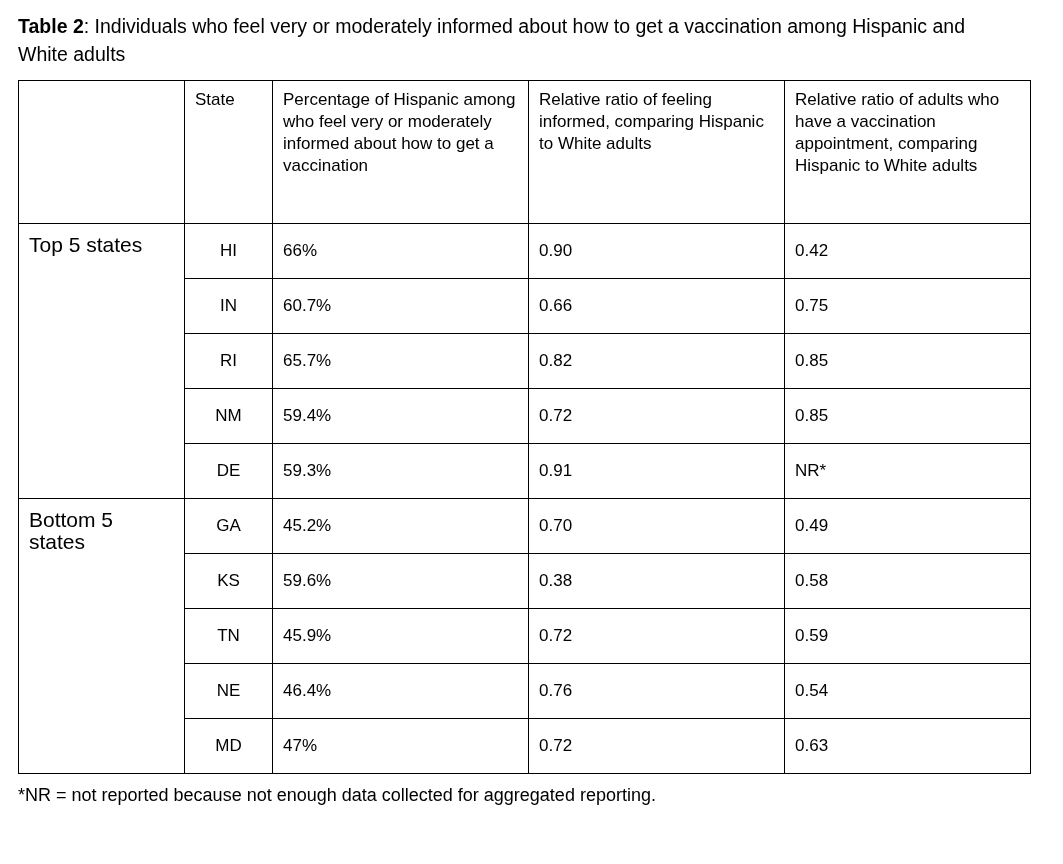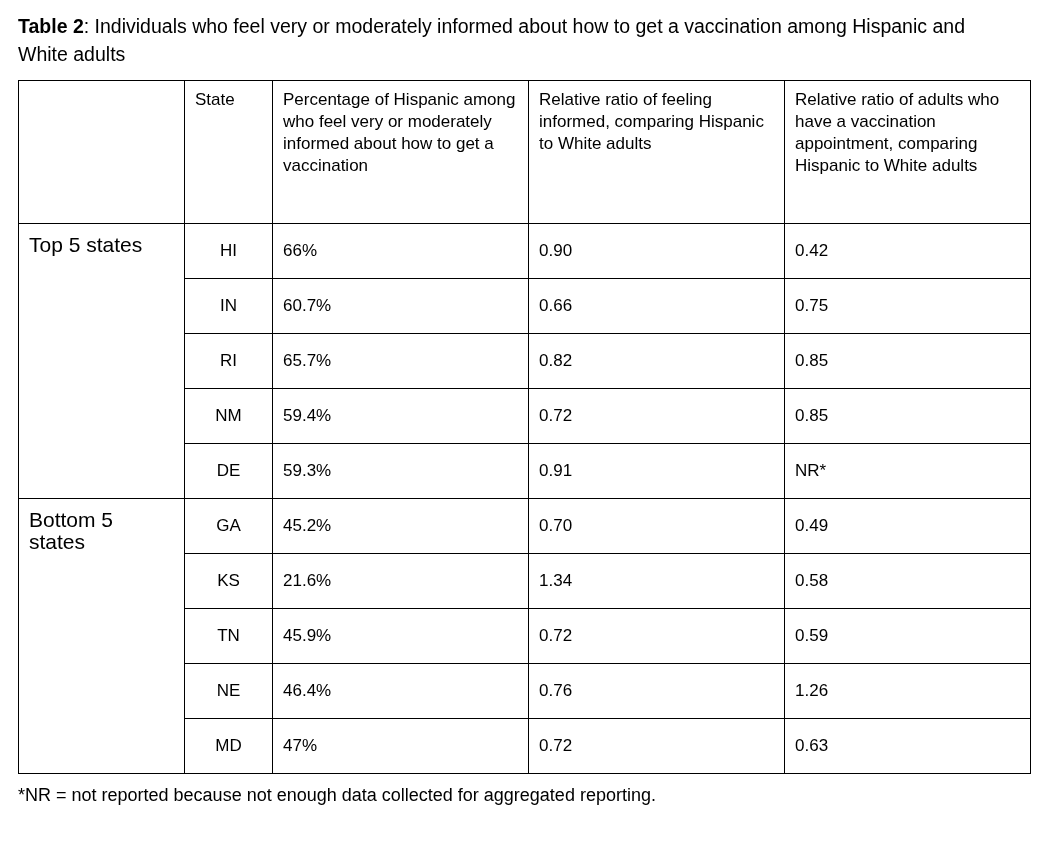--- a/index.html
+++ b/index.html
@@ -137,35 +137,35 @@
 
       <tr class="data-row">
         <td class="group-cell" rowspan="5">Bottom 5 states</td>
         <td class="state-cell">GA</td>
         <td class="num-cell">45.2%</td>
         <td class="num-cell">0.70</td>
         <td class="num-cell">0.49</td>
       </tr>
       <tr class="data-row">
         <td class="state-cell">KS</td>
-        <td class="num-cell">21.6%</td>
-        <td class="num-cell">1.34</td>
+        <td class="num-cell">59.6%</td>
+        <td class="num-cell">0.38</td>
         <td class="num-cell">0.58</td>
       </tr>
       <tr class="data-row">
         <td class="state-cell">TN</td>
         <td class="num-cell">45.9%</td>
         <td class="num-cell">0.72</td>
         <td class="num-cell">0.59</td>
       </tr>
       <tr class="data-row">
         <td class="state-cell">NE</td>
         <td class="num-cell">46.4%</td>
         <td class="num-cell">0.76</td>
-        <td class="num-cell">1.26</td>
+        <td class="num-cell">0.54</td>
       </tr>
       <tr class="data-row">
         <td class="state-cell">MD</td>
         <td class="num-cell">47%</td>
         <td class="num-cell">0.72</td>
         <td class="num-cell">0.63</td>
       </tr>
     </tbody>
   </table>
 

